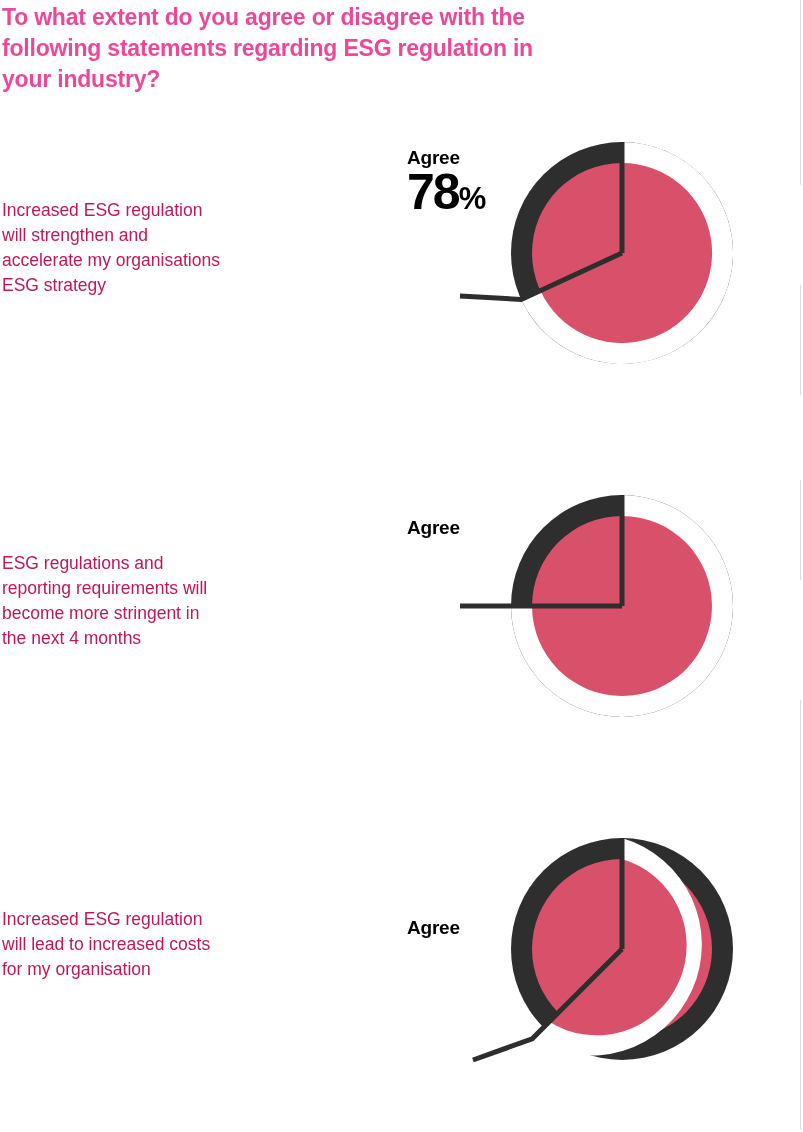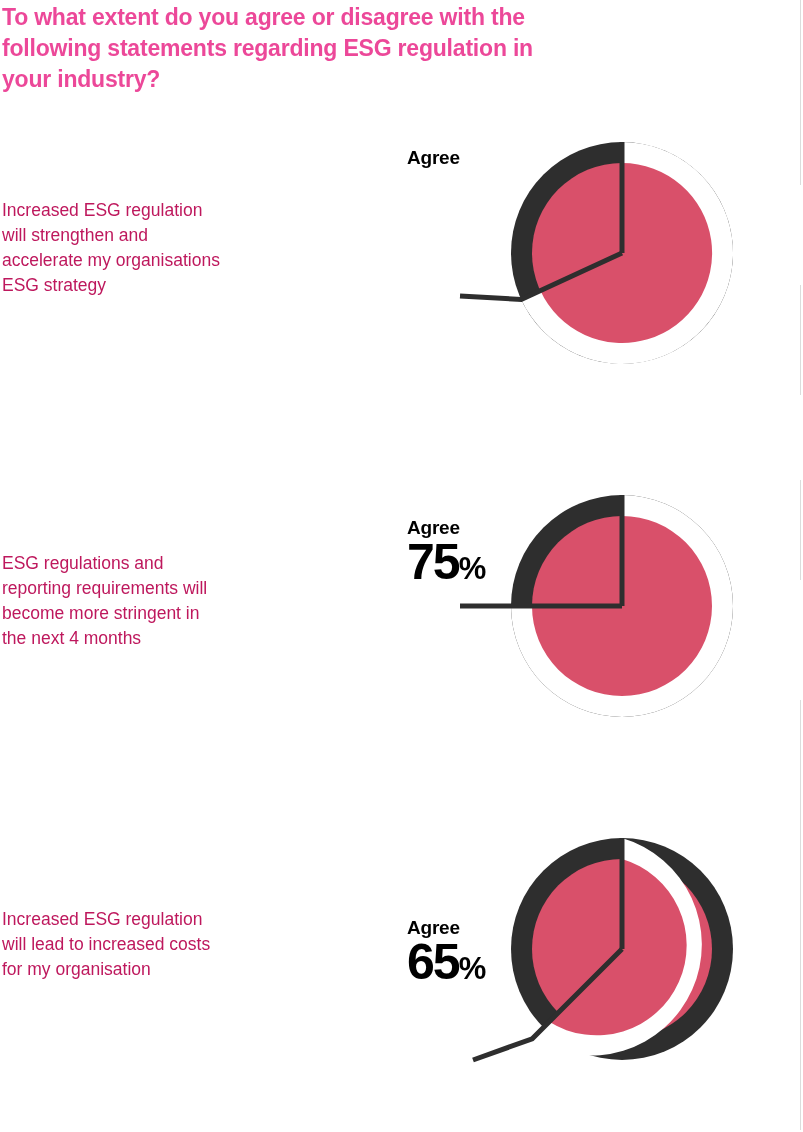--- a/index.html
+++ b/index.html
@@ -107,20 +107,23 @@
 <div class="edge-rule" style="top:700px;height:430px;"></div>
 
 <div class="row" style="top:0px;">
   <div class="statement" style="top:198px;">Increased ESG regulation
 will strengthen and
 accelerate my organisations
 ESG strategy</div>
 
   <div class="callout" style="left:383px; top:148px;">
     <span class="agree">Agree</span>
+    <span class="valuewrap">
+      <span class="value">78</span><span class="pct">%</span>
+    </span>
   </div>
 
   <div class="pie-wrap" style="left:455px; top:136px;">
     <svg width="300" height="240" viewBox="0 0 300 240">
 
       <circle cx="167" cy="117" r="111" style="fill:#2e2e2e"></circle>
 
       <circle cx="167" cy="117" r="90" style="fill:#d9506a"></circle>
 
       <path d="M 167 117 L 167 6 A 111 111 0 1 1 66.19 163.43 Z" style="fill:#ffffff"></path>
@@ -135,23 +138,20 @@
 </div>
 
 <div class="row" style="top:0px;">
   <div class="statement" style="top:551px;">ESG regulations and
 reporting requirements will
 become more stringent in
 the next 4 months</div>
 
   <div class="callout" style="left:383px; top:518px;">
     <span class="agree">Agree</span>
-    <span class="valuewrap">
-      <span class="value">75</span><span class="pct">%</span>
-    </span>
   </div>
 
   <div class="pie-wrap" style="left:455px; top:489px;">
     <svg width="300" height="240" viewBox="0 0 300 240">
       <circle cx="167" cy="117" r="111" style="fill:#2e2e2e"></circle>
       <circle cx="167" cy="117" r="90" style="fill:#d9506a"></circle>
 
       <path d="M 167 117 L 167 6 A 111 111 0 1 1 56 117 Z" style="fill:#ffffff"></path>
       <path d="M 167 117 L 167 27 A 90 90 0 1 1 77 117 Z" style="fill:#d9506a"></path>
       <path d="M 167 117 L 167 6" style="stroke:#2e2e2e;stroke-width:5;fill:none"></path>
@@ -160,23 +160,20 @@
   </div>
 </div>
 
 <div class="row" style="top:0px;">
   <div class="statement" style="top:907px;">Increased ESG regulation
 will lead to increased costs
 for my organisation</div>
 
   <div class="callout" style="left:383px; top:918px;">
     <span class="agree">Agree</span>
-    <span class="valuewrap">
-      <span class="value">65</span><span class="pct">%</span>
-    </span>
   </div>
 
   <div class="pie-wrap" style="left:455px; top:832px;">
     <svg width="300" height="250" viewBox="0 0 300 250">
       <circle cx="167" cy="117" r="111" style="fill:#2e2e2e"></circle>
       <circle cx="167" cy="117" r="90" style="fill:#d9506a"></circle>
 
       <path d="M 167 117 L 167 6 A 111 111 0 1 1 77.18 206.77 Z" style="fill:#ffffff"></path>
       <path d="M 167 117 L 167 27 A 90 90 0 1 1 94.17 189.81 Z" style="fill:#d9506a"></path>
       <path d="M 167 117 L 167 6" style="stroke:#2e2e2e;stroke-width:5;fill:none"></path>

